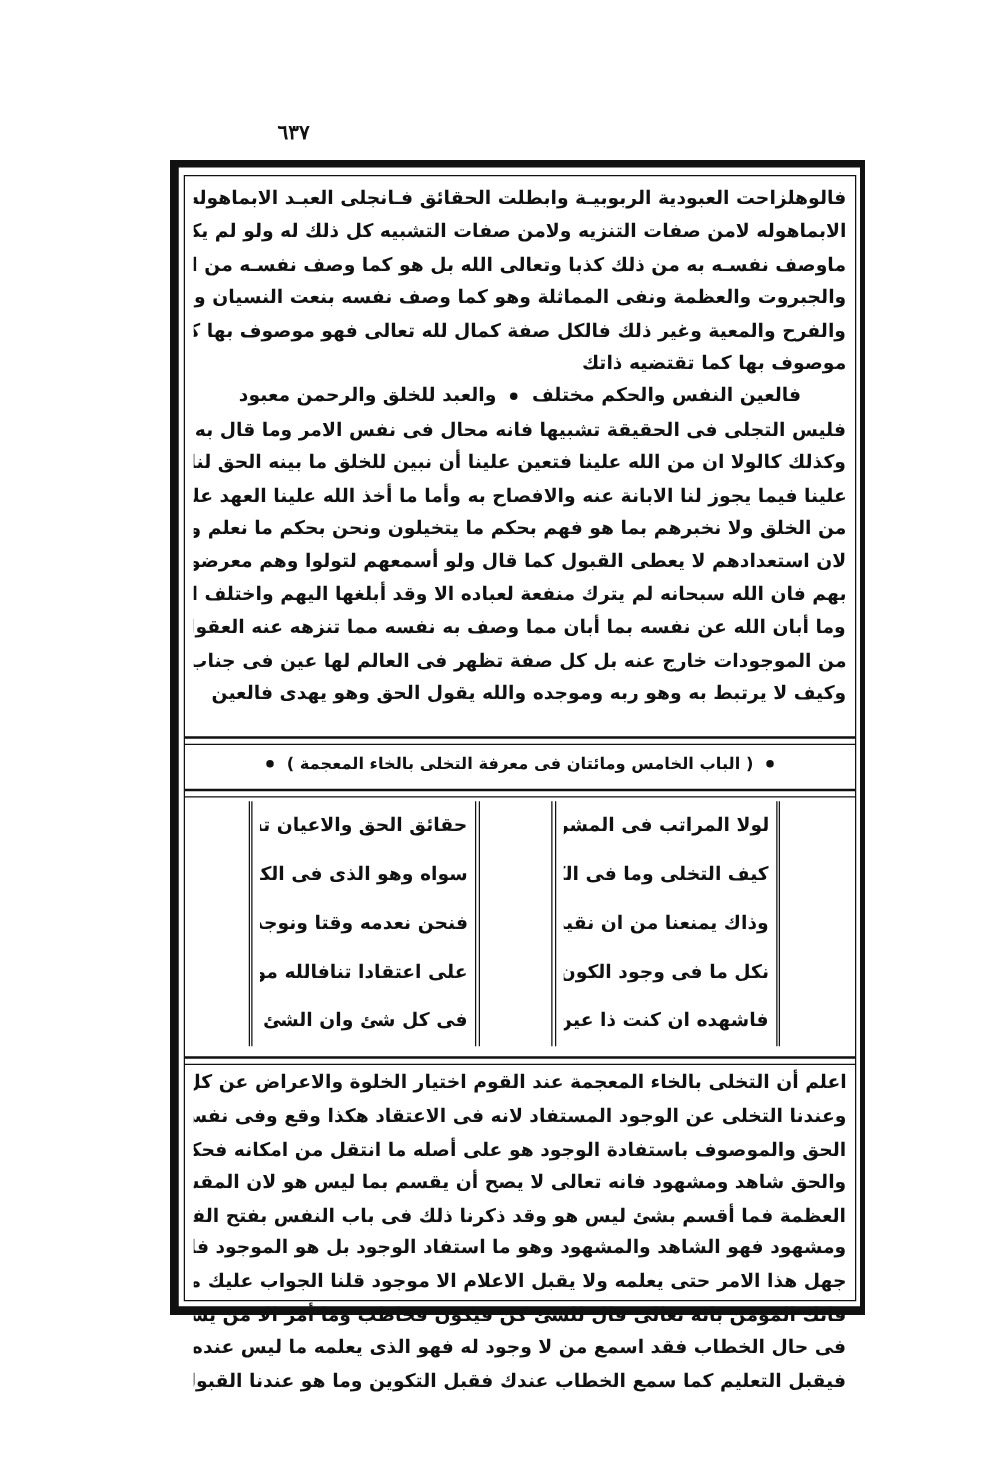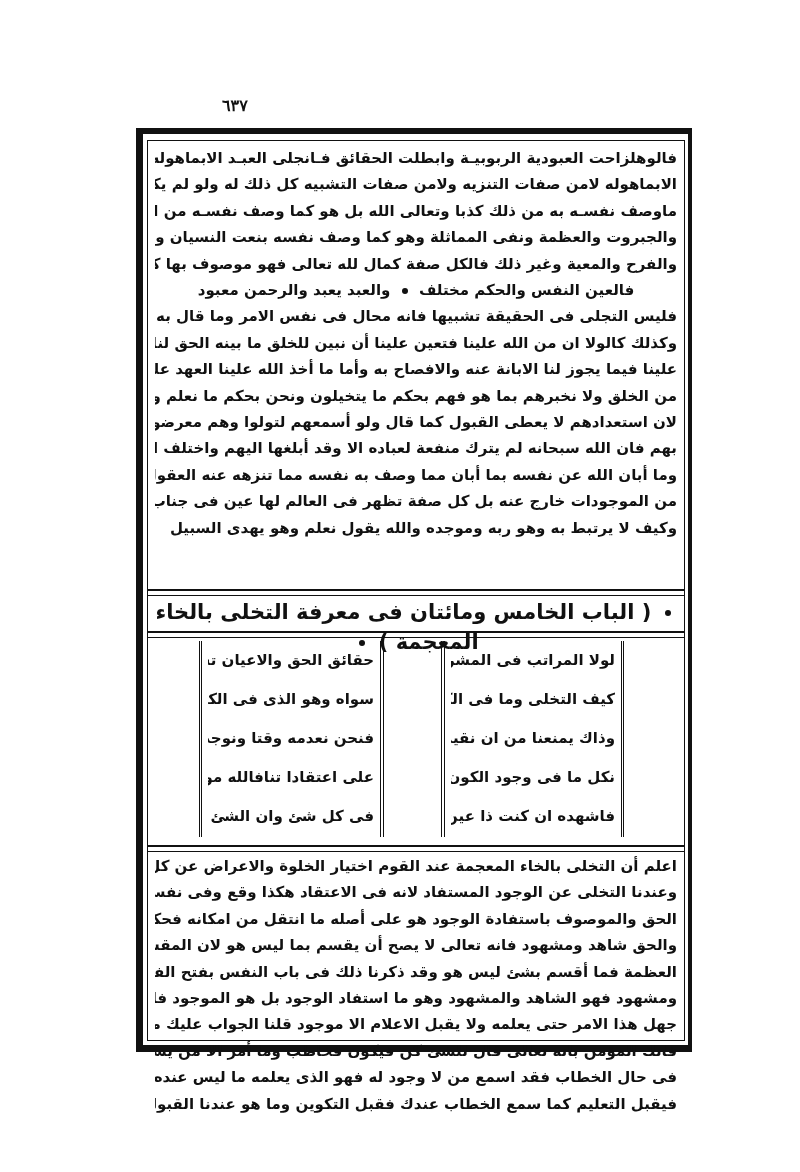--- a/index.html
+++ b/index.html
@@ -15,21 +15,21 @@
   .prose { direction: rtl; text-align: justify; text-align-last: justify;
            font-size: 15px; line-height: 26.4px; padding: 0 7px; font-weight: bold;
            font-family: "DejaVu Sans", sans-serif; letter-spacing: -0.2px; }
   .prose .line { display: block; white-space: nowrap; overflow: hidden; }
   .prose .line.last { text-align-last: right; }
   .prose .line.center { text-align: center; text-align-last: center; }
   .section-top { position: absolute; left: 0; right: 0; top: 0; height: 446px; }
   .rule-double { position: absolute; left: 0; right: 0; height: 4px;
                  border-top: 2px solid #111; border-bottom: 1px solid #111; }
   .heading { position: absolute; left: 0; right: 0; top: 456px; height: 30px;
-             direction: rtl; text-align: center; font-size: 21px; font-weight: bold; line-height: 30px; }
+             direction: rtl; text-align: center; font-size: 13px; font-weight: bold; line-height: 30px; }
   .poem { position: absolute; left: 0; right: 0; top: 496px; height: 204px; }
   .col { position: absolute; top: 4px; bottom: 4px; direction: rtl; font-size: 15px; font-weight: bold;
          line-height: 39px; text-align: center; }
   .col-right { right: 60px; width: 164px; border-left: 4px double #111; border-right: 3px double #111; padding: 0 6px; }
   .col-left  { right: 300px; width: 166px; border-left: 3px double #111; border-right: 4px double #111; padding: 0 6px; }
   .col .verse { display: block; white-space: nowrap; overflow: hidden; }
   .section-bottom { position: absolute; left: 0; right: 0; top: 712px; }
   .dot { display: inline-block; width: 6px; height: 6px; background: #111; border-radius: 50%;
          vertical-align: middle; margin: 0 6px; }
 </style>
@@ -40,34 +40,35 @@
 
 <div class="frame">
   <div class="inner">
 
     <div class="section-top prose" style="padding-top:4px;">
       <span class="line">فالوهلزاحت العبودية الربوبيـة وابطلت الحقائق فـانجلى العبـد الابماهوله ولاظهر الحق</span>
       <span class="line">الابماهوله لامن صفات التنزيه ولامن صفات التشبيه كل ذلك له ولو لم يكن الامر كذلك لكان</span>
       <span class="line">ماوصف نفسـه به من ذلك كذبا وتعالى الله بل هو كما وصف نفسـه من العزة والكبرياء</span>
       <span class="line">والجبروت والعظمة ونفى المماثلة وهو كما وصف نفسه بنعت النسيان والمكر والخداع والكيد</span>
       <span class="line">والفرح والمعية وغير ذلك فالكل صفة كمال لله تعالى فهو موصوف بها كما تقتضيه ذاته وأنت</span>
+      <span class="line last">موصوف بها كما تقتضيه ذاتك</span>
       <span class="line center">
         <span>فالعين النفس والحكم مختلف</span>
         <span class="dot"></span>
-        <span>والعبد يعبد والرحمن معبود</span>
+        <span>والعبد للخلق والرحمن معبود</span>
       </span>
       <span class="line">فليس التجلى فى الحقيقة تشبيها فانه محال فى نفس الامر وما قال به الامن لامعرفة له بالحقائق</span>
       <span class="line">وكذلك كالولا ان من الله علينا فتعين علينا أن نبين للخلق ما بينه الحق لنا هكذا أخذ العهد</span>
       <span class="line">علينا فيما يجوز لنا الابانة عنه والافصاح به  وأما ما أخذ الله علينا العهد على كتمانه فنشاهده</span>
       <span class="line">من الخلق ولا نخبرهم بما هو  فهم بحكم ما يتخيلون ونحن بحكم ما نعلم ولو عرفناهم بذلك ما قبلوا</span>
       <span class="line">لان استعدادهم لا يعطى القبول كما قال ولو أسمعهم لتولوا وهم معرضون فاحييناء عنهم الارحمة</span>
       <span class="line">بهم فان الله سبحانه لم يترك منفعة لعباده الا وقد أبلغها اليهم واختلف استعدادهم فى القبول</span>
       <span class="line">وما أبان الله عن نفسه بما أبان مما وصف به نفسه مما تنزهه عنه العقول بادلتها الا ليعلم انه ما ثم شئ</span>
       <span class="line">من الموجودات خارج عنه بل كل صفة تظهر فى العالم لها عين فى جناب الحق فالكل مرتبط به</span>
-      <span class="line last">وكيف لا يرتبط به وهو ربه وموجده والله يقول نعلم وهو يهدى السبيل</span>
+      <span class="line last">وكيف لا يرتبط به وهو ربه وموجده والله يقول الحق وهو يهدى فالعين</span>
     </div>
 
     <div class="rule-double" style="top:448px;"></div>
 
     <div class="heading">
       <span class="dot"></span>
       <span>( الباب الخامس ومائتان فى معرفة التخلى بالخاء المعجمة )</span>
       <span class="dot"></span>
     </div>
 

